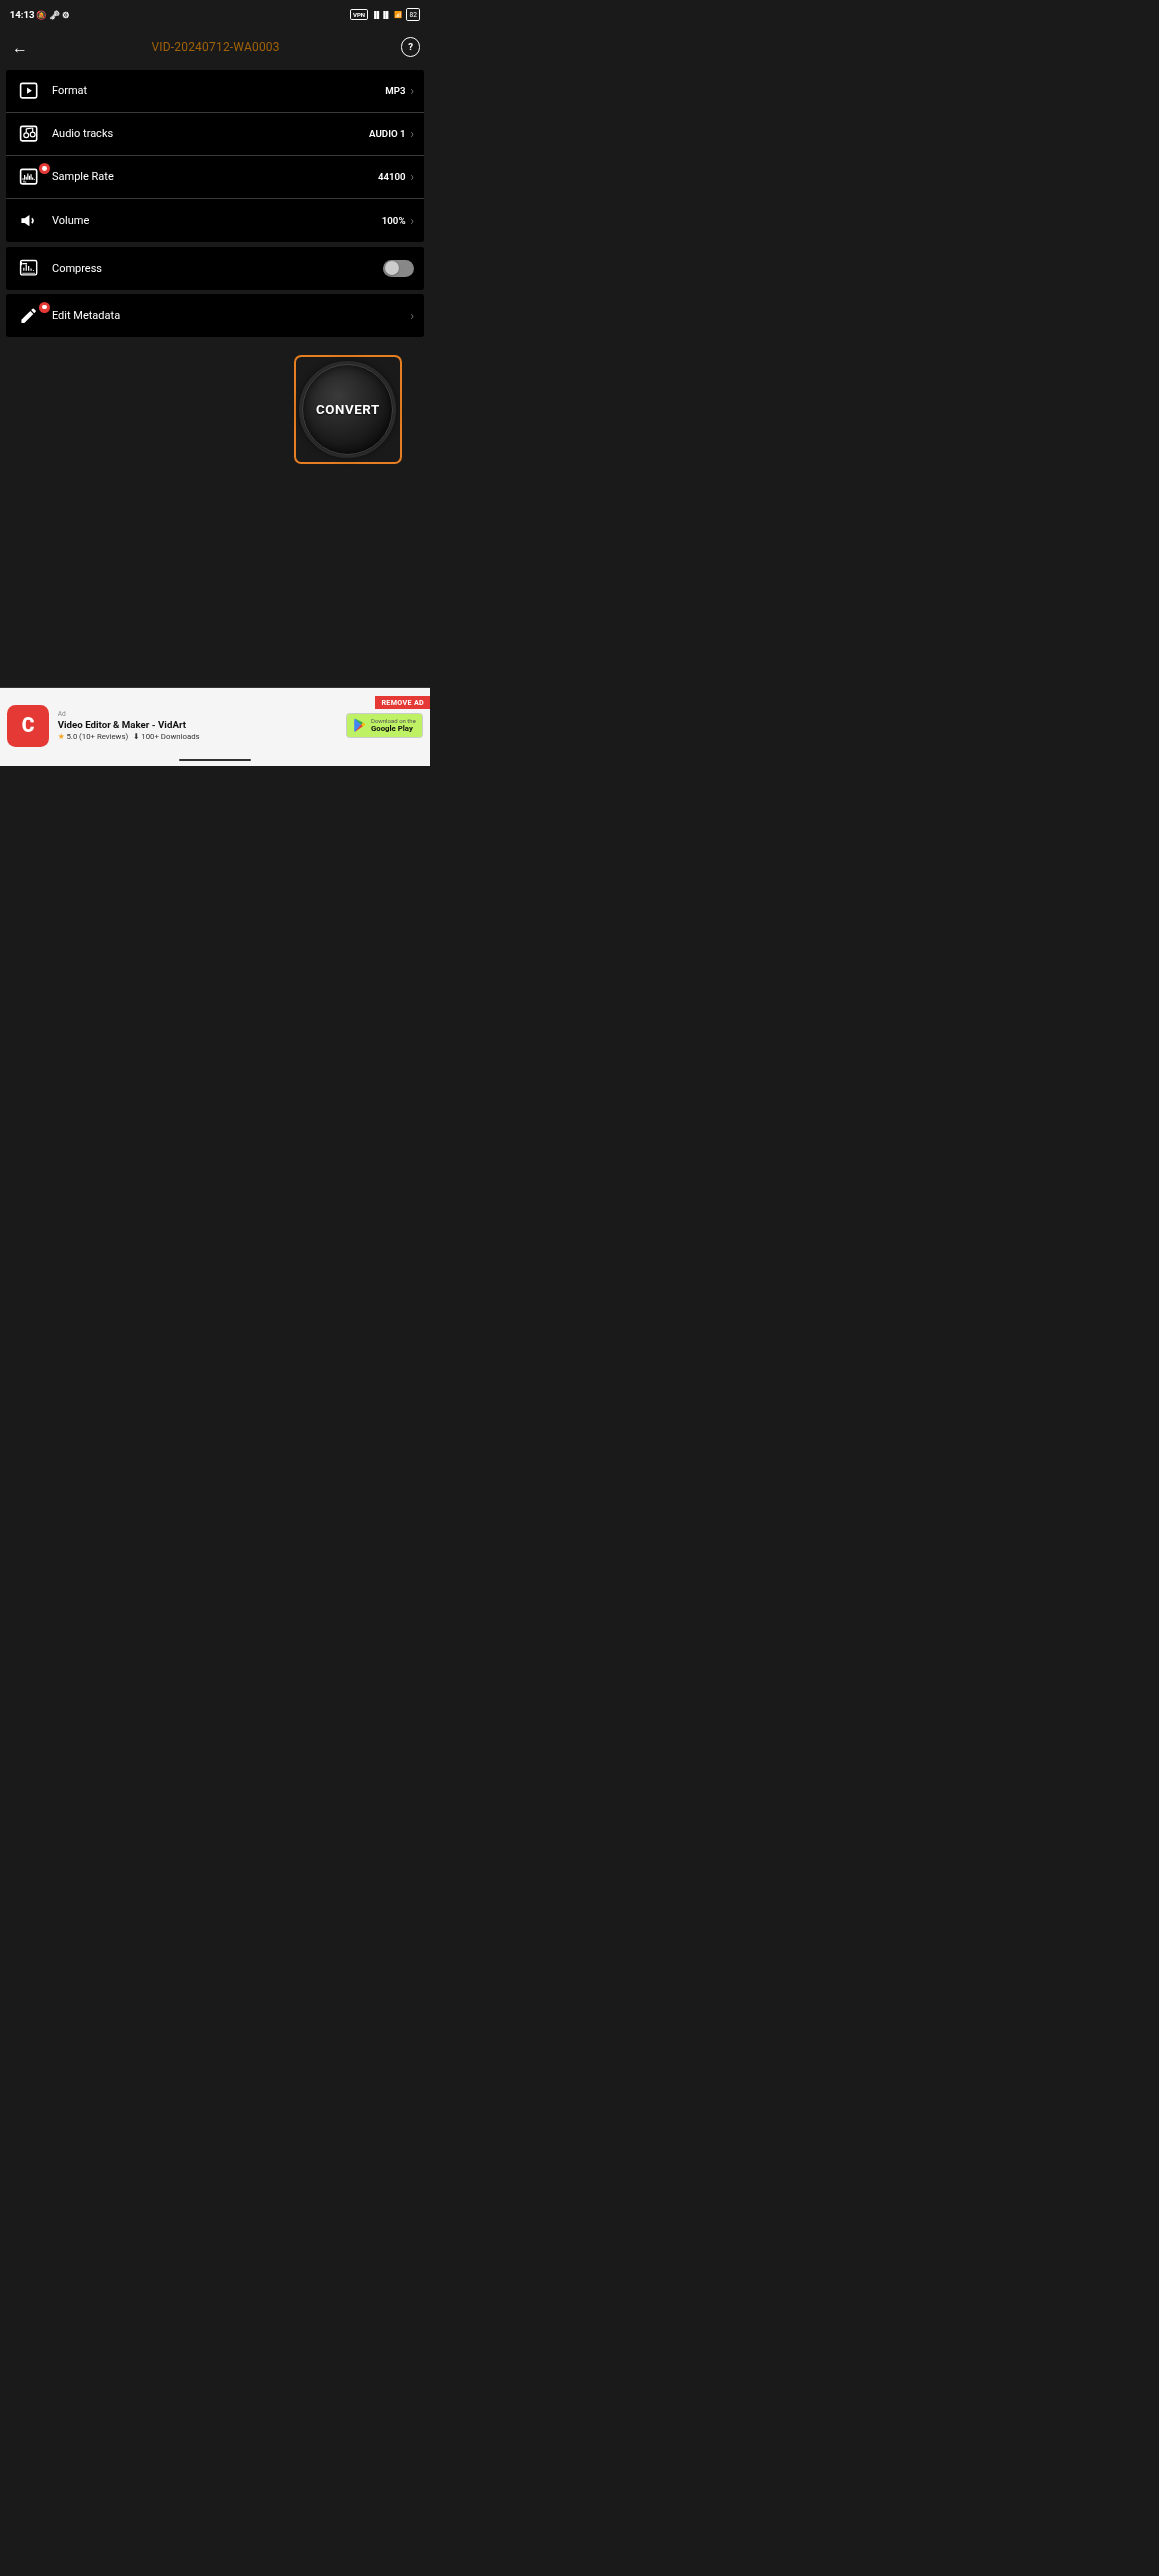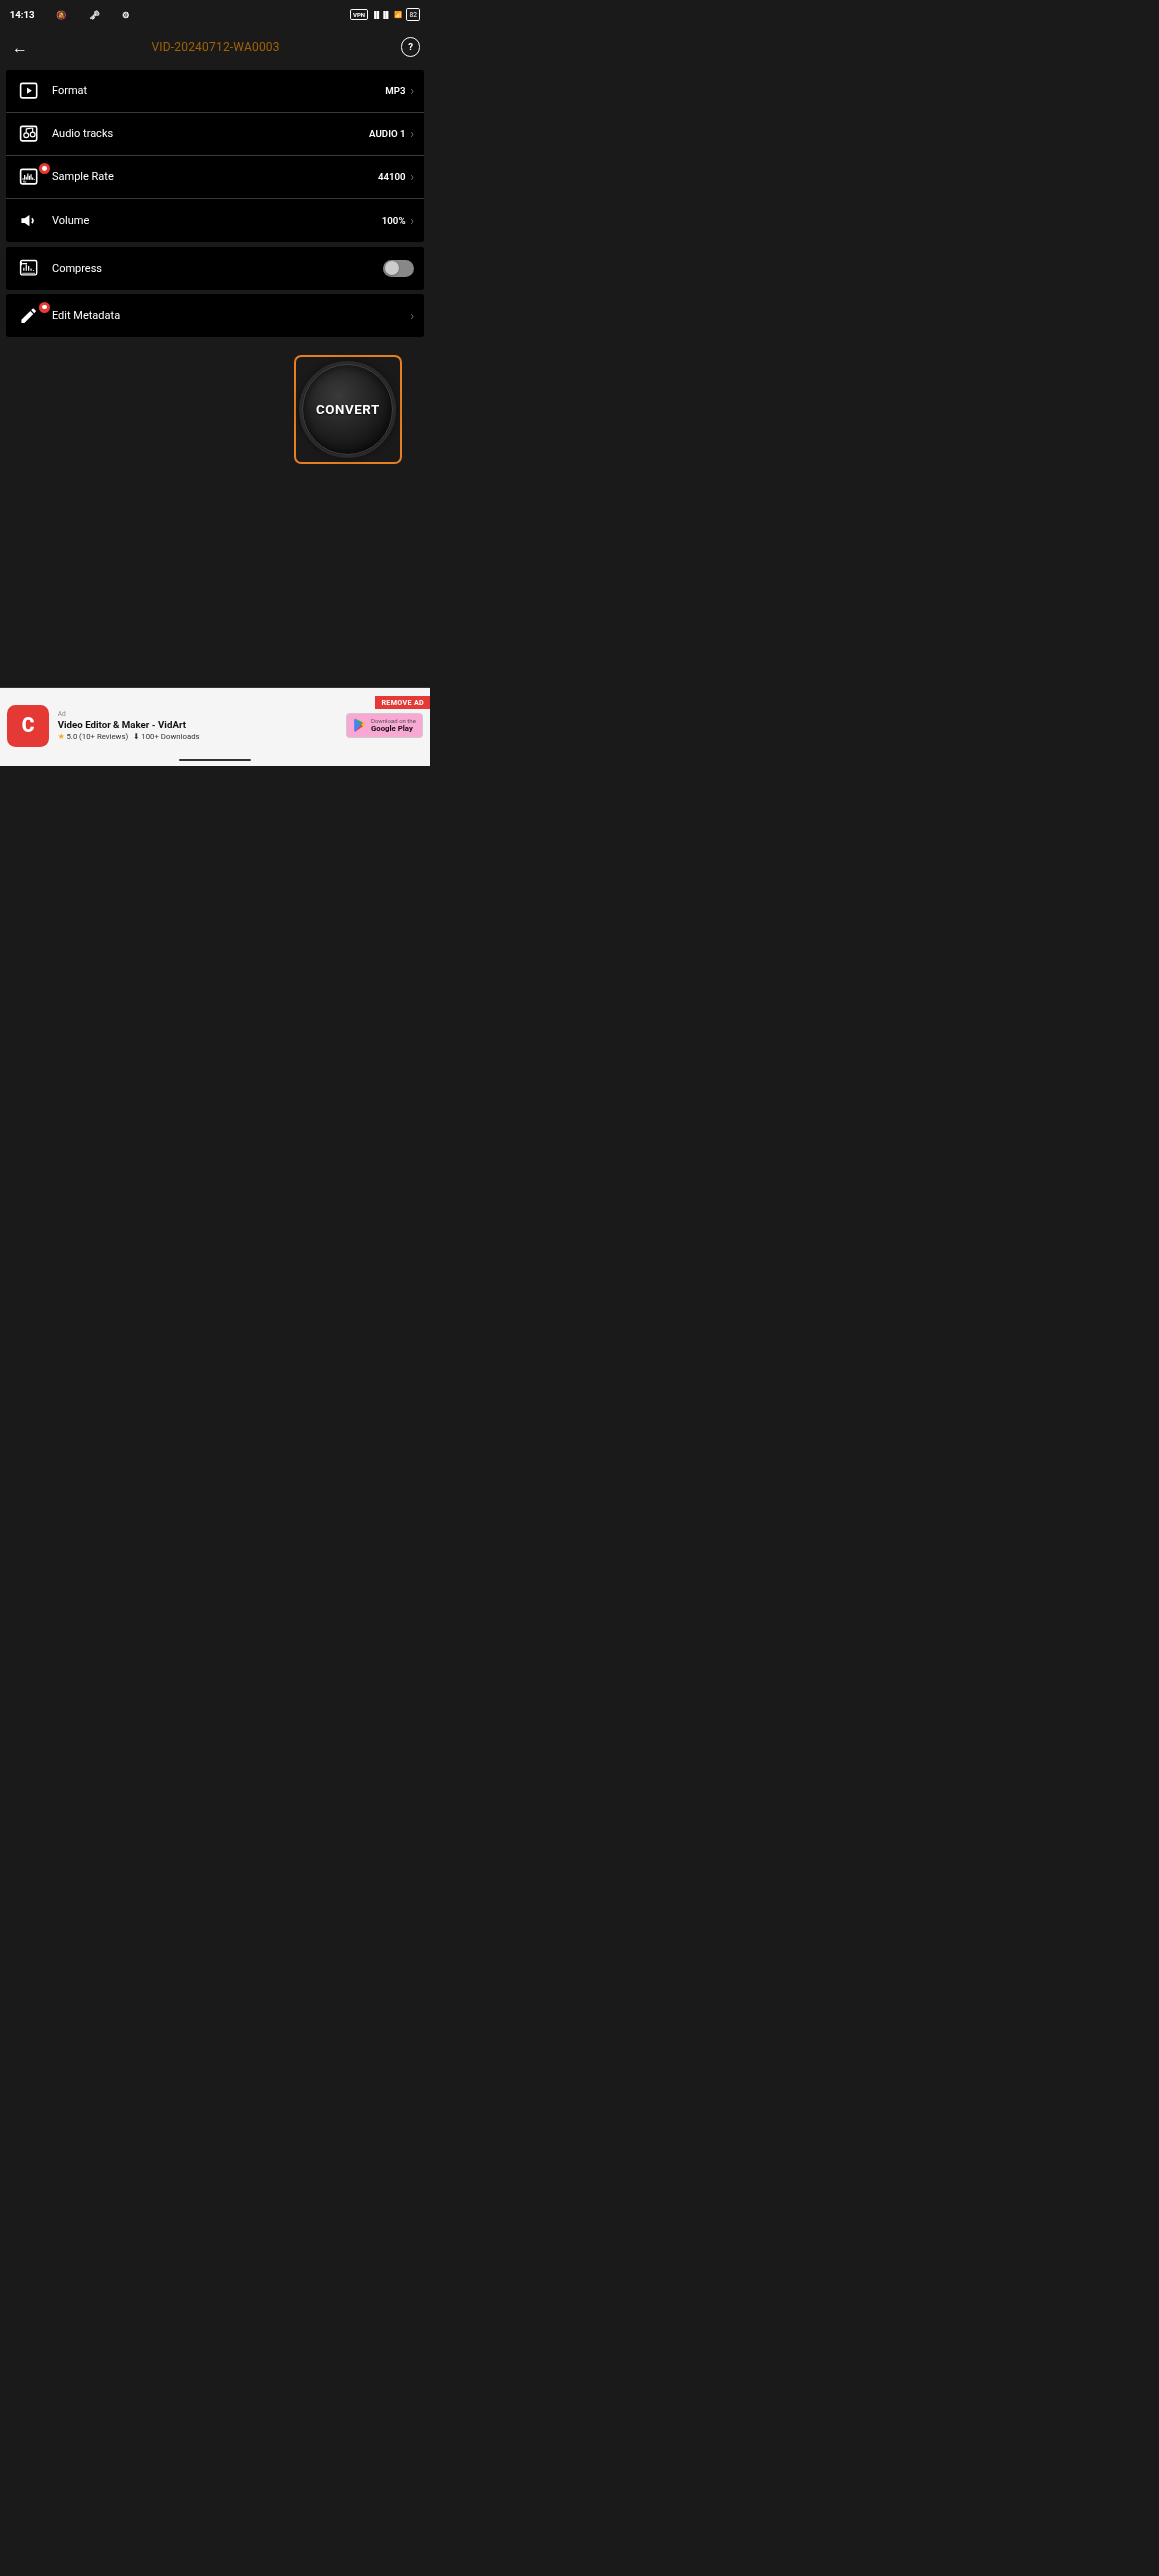--- a/index.html
+++ b/index.html
@@ -20,21 +20,21 @@
       background: #1a1a1a;
       display: flex;
       justify-content: space-between;
       align-items: center;
       padding: 4.8px 9.7px;
       height: 29px;
     }
     .status-left {
       display: flex;
       align-items: center;
-      gap: 22px;
+      gap: 2px;
       font-size: 9px;
       font-weight: 600;
       color: #fff;
     }
     .status-left .time { font-size: 9.7px; font-weight: 700; }
     .status-right {
       display: flex;
       align-items: center;
       gap: 3.6px;
       font-size: 6.6px;
@@ -310,21 +310,21 @@
       display: flex;
       align-items: center;
       gap: 1.8px;
       color: #333;
     }
 
     .google-play-btn {
       display: flex;
       align-items: center;
       gap: 3.6px;
-      background: #f9a8d4;
+      background: #bef264;
       border: 0.6px solid #ccc;
       border-radius: 3.6px;
       padding: 3.6px 6px;
       cursor: pointer;
       flex-shrink: 0;
       margin-left: 6px;
     }
     .play-logo {
       width: 14.5px;
       height: 14.5px;

